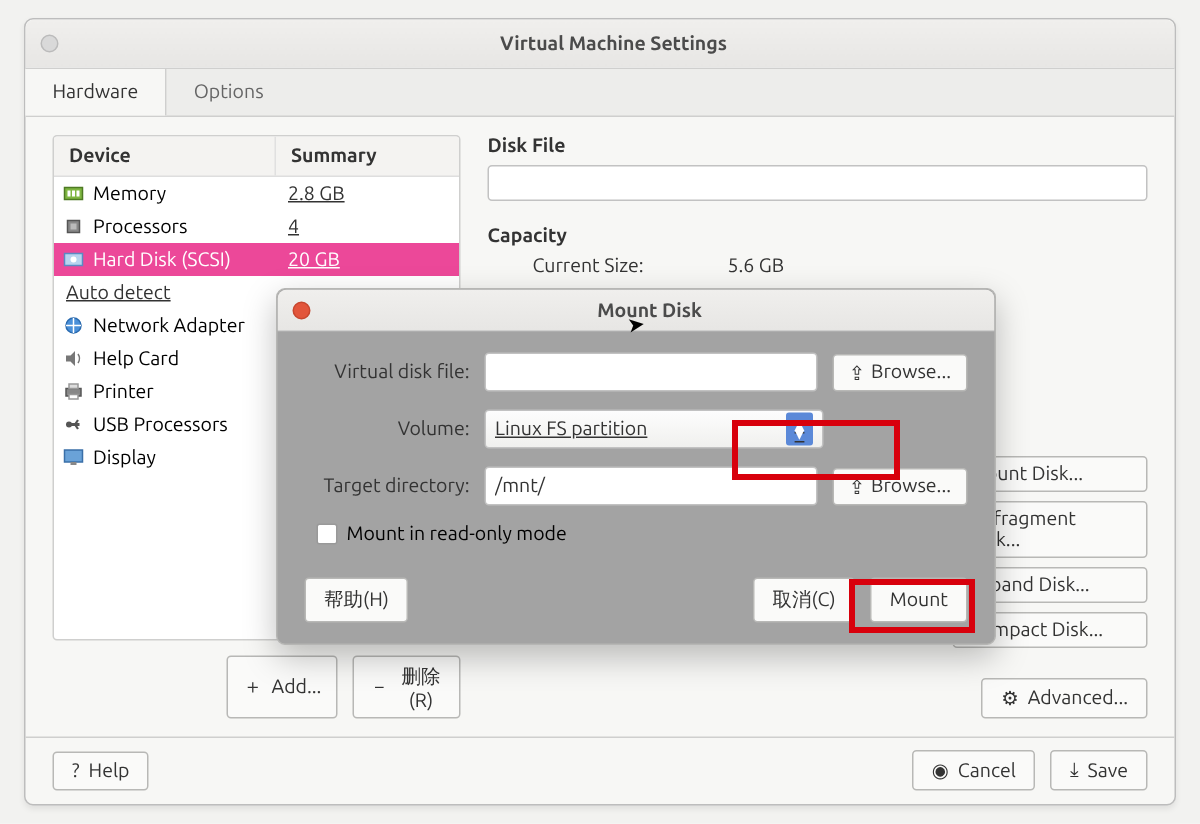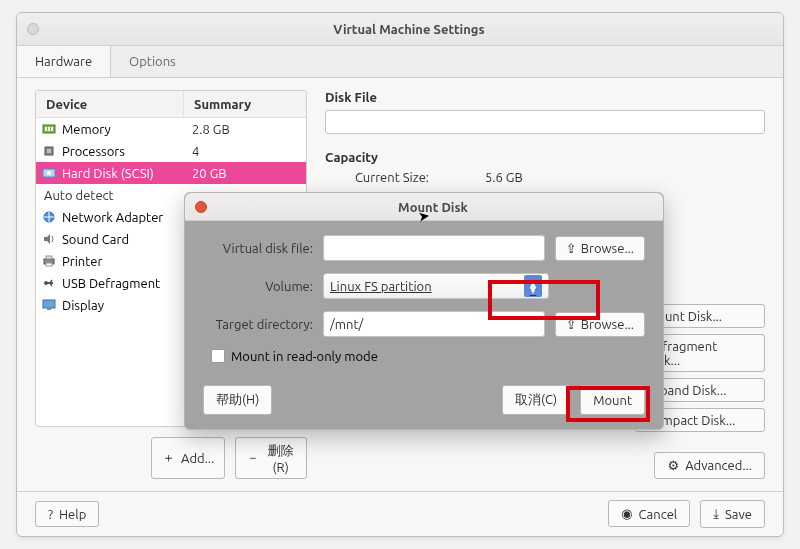--- a/index.html
+++ b/index.html
@@ -18,21 +18,21 @@
 .content { flex: 1; display: flex; padding: 12px 18px; gap: 18px; }
 
 .devlist { width: 272px; display: flex; flex-direction: column; }
 .devtable { border: 1px solid #cfcfce; border-radius: 3px; background: #fff; flex: 1; overflow: hidden; }
 .devhead { display: flex; background: #f4f3f1; border-bottom: 1px solid #dedede; }
 .devhead > div { padding: 6px 10px; font-weight: bold; color: #333; }
 .colA { width: 148px; border-right: 1px solid #e0e0e0; }
 .colB { flex: 1; }
 .devrow { display: flex; align-items: center; height: 22px; }
 .devrow .colA { display: flex; align-items: center; gap: 6px; padding: 0 6px; border-right: none; }
-.devrow .colB { padding: 0 8px; color: #333; }
+.devrow .colB { padding: 0 8px; color: #333; text-decoration: underline; }
 .devrow.sel { background: #ec4899; color: #fff; }
 .devrow.sel .colB, .devrow.sel .colA span { color: #fff; }
 .devicon { width: 14px; height: 12px; display: inline-block; }
 
 .devbtns { display: flex; gap: 10px; margin-top: 10px; margin-left: 116px; }
 .smbtn { background: #fafaf9; border: 1px solid #b8b8b6; border-radius: 3px; padding: 4px 10px; color: #333; cursor: pointer; display: inline-flex; align-items: center; gap: 6px; }
 
 .rightpane { flex: 1; display: flex; flex-direction: column; }
 .sect { font-weight: bold; color: #333; margin-bottom: 6px; }
 .diskfile-input { width: 100%; height: 24px; border: 1px solid #c2c2c2; border-radius: 3px; background: #fff; margin-bottom: 16px; }
@@ -145,21 +145,21 @@
               <div class="colB"></div>
             </div>
             <div class="devrow">
               <div class="colA">
                 <span class="devicon">
                   <svg width="14" height="12">
                     <path d="M2 4 L5 4 L8 1 L8 11 L5 8 L2 8 Z" fill="#777"></path>
                     <path d="M10 3 Q12 6 10 9" stroke="#777" fill="none"></path>
                   </svg>
                 </span>
-                <span>Sound Card</span>
+                <span>Help Card</span>
               </div>
               <div class="colB"></div>
             </div>
             <div class="devrow">
               <div class="colA">
                 <span class="devicon">
                   <svg width="14" height="12">
                     <rect x="2" y="4" width="10" height="5" fill="#888" stroke="#555"></rect>
                     <rect x="4" y="1" width="6" height="3" fill="#ddd" stroke="#999"></rect>
                     <rect x="4" y="8" width="6" height="3" fill="#fff" stroke="#999"></rect>
@@ -171,21 +171,21 @@
             </div>
             <div class="devrow">
               <div class="colA">
                 <span class="devicon">
                   <svg width="14" height="12">
                     <circle cx="4" cy="6" r="2" fill="#555"></circle>
                     <path d="M4 6 H11" stroke="#555" stroke-width="2"></path>
                     <path d="M8 6 L10 3 M8 6 L10 9" stroke="#555" stroke-width="1.5"></path>
                   </svg>
                 </span>
-                <span>USB Defragment</span>
+                <span>USB Processors</span>
               </div>
               <div class="colB"></div>
             </div>
             <div class="devrow">
               <div class="colA">
                 <span class="devicon">
                   <svg width="14" height="12">
                     <rect x="1" y="1" width="12" height="8" fill="#6aa2d8" stroke="#3a6fa8"></rect>
                     <rect x="5" y="9" width="4" height="2" fill="#888"></rect>
                   </svg>

